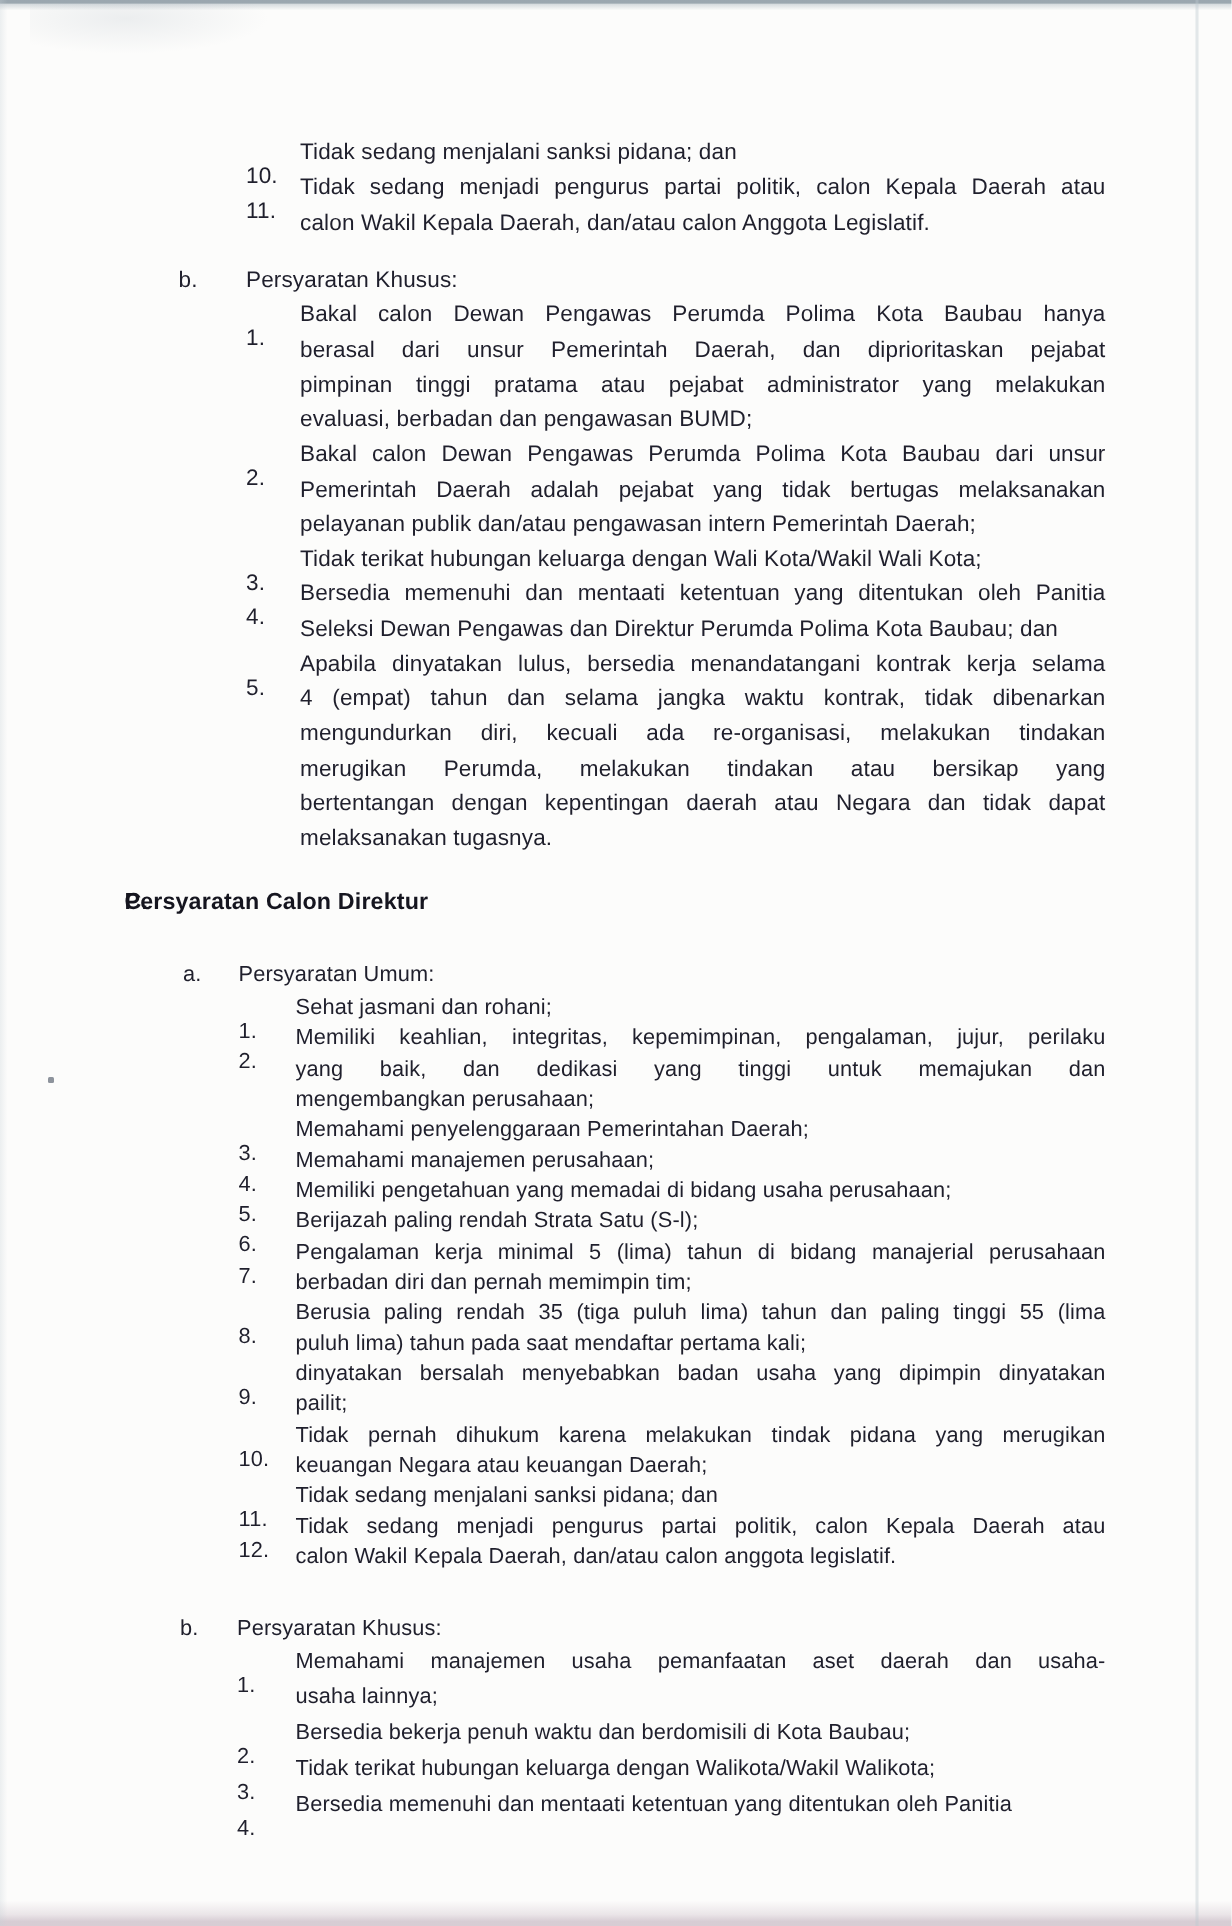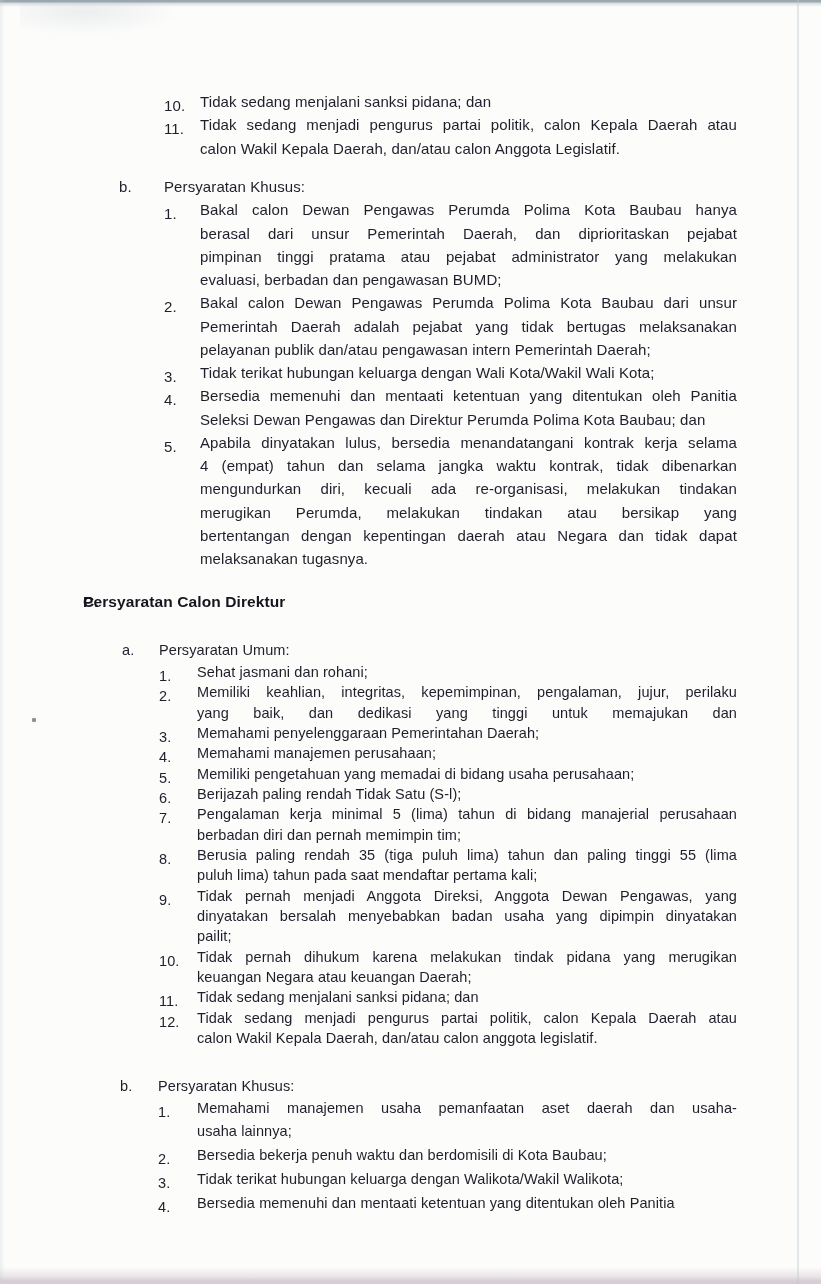--- a/index.html
+++ b/index.html
@@ -19,21 +19,21 @@
     background:radial-gradient(ellipse at 40% 30%,rgba(170,180,190,.20),rgba(170,180,190,0) 70%);}
   .bottom-band{position:absolute;bottom:0;left:0;right:0;height:17px;
     background:linear-gradient(0deg,rgba(186,166,180,.55) 0 3px,rgba(193,175,188,.30) 45%,rgba(193,175,188,0) 100%);}
   .right-line{position:absolute;top:0;bottom:0;left:797px;width:2px;background:rgba(188,200,207,.40);}
   .left-edge{position:absolute;top:0;bottom:0;left:0;width:5px;
     background:linear-gradient(90deg,rgba(198,208,214,.30),rgba(198,208,214,0));}
   .speck{position:absolute;left:32px;top:718px;width:4px;height:4px;background:#8d939c;border-radius:1px;}
   
   .blk{position:absolute;letter-spacing:.1px;}
   .li{position:relative;}
-  .num{position:absolute;left:0;top:4px;white-space:nowrap;}
+  .num{position:absolute;left:0;top:16px;white-space:nowrap;}
   .jline{text-align:justify;text-align-last:justify;}
   .jline.last{text-align-last:left;}
   .secrow{position:relative;}
   .letter{position:absolute;left:0;top:0;}
 
   #intro{left:164px;top:90px;width:573px;font-size:15px;line-height:23.4px;}
   #intro .li{padding-left:36px;}
 
   #secb{left:119px;top:175px;width:618px;font-size:15px;line-height:23.25px;}
   #secb .secrow{padding-left:45px;}
@@ -147,20 +147,21 @@
         <span class="num">1.</span>
         <div class="body">
             <div class="jline last">Sehat jasmani dan rohani;</div>
           </div>
       </div>
       <div class="li">
         <span class="num">2.</span>
         <div class="body">
             <div class="jline">Memiliki keahlian, integritas, kepemimpinan, pengalaman, jujur, perilaku</div>
             <div class="jline">yang baik, dan dedikasi yang tinggi untuk memajukan dan</div>
+            <div class="jline last">mengembangkan perusahaan;</div>
           </div>
       </div>
       <div class="li">
         <span class="num">3.</span>
         <div class="body">
             <div class="jline last">Memahami penyelenggaraan Pemerintahan Daerah;</div>
           </div>
       </div>
       <div class="li">
         <span class="num">4.</span>
@@ -170,41 +171,40 @@
       </div>
       <div class="li">
         <span class="num">5.</span>
         <div class="body">
             <div class="jline last">Memiliki pengetahuan yang memadai di bidang usaha perusahaan;</div>
           </div>
       </div>
       <div class="li">
         <span class="num">6.</span>
         <div class="body">
-            <div class="jline last">Berijazah paling rendah Tidak Satu (S-l);</div>
+            <div class="jline last">Berijazah paling rendah Strata Satu (S-l);</div>
           </div>
       </div>
       <div class="li">
         <span class="num">7.</span>
         <div class="body">
             <div class="jline">Pengalaman kerja minimal 5 (lima) tahun di bidang manajerial perusahaan</div>
             <div class="jline last">berbadan diri dan pernah memimpin tim;</div>
           </div>
       </div>
       <div class="li">
         <span class="num">8.</span>
         <div class="body">
             <div class="jline">Berusia paling rendah 35 (tiga puluh lima) tahun dan paling tinggi 55 (lima</div>
             <div class="jline last">puluh lima) tahun pada saat mendaftar pertama kali;</div>
           </div>
       </div>
       <div class="li">
         <span class="num">9.</span>
         <div class="body">
-            <div class="jline">Tidak pernah menjadi Anggota Direksi, Anggota Dewan Pengawas, yang</div>
             <div class="jline">dinyatakan bersalah menyebabkan badan usaha yang dipimpin dinyatakan</div>
             <div class="jline last">pailit;</div>
           </div>
       </div>
       <div class="li">
         <span class="num">10.</span>
         <div class="body">
             <div class="jline">Tidak pernah dihukum karena melakukan tindak pidana yang merugikan</div>
             <div class="jline last">keuangan Negara atau keuangan Daerah;</div>
           </div>

